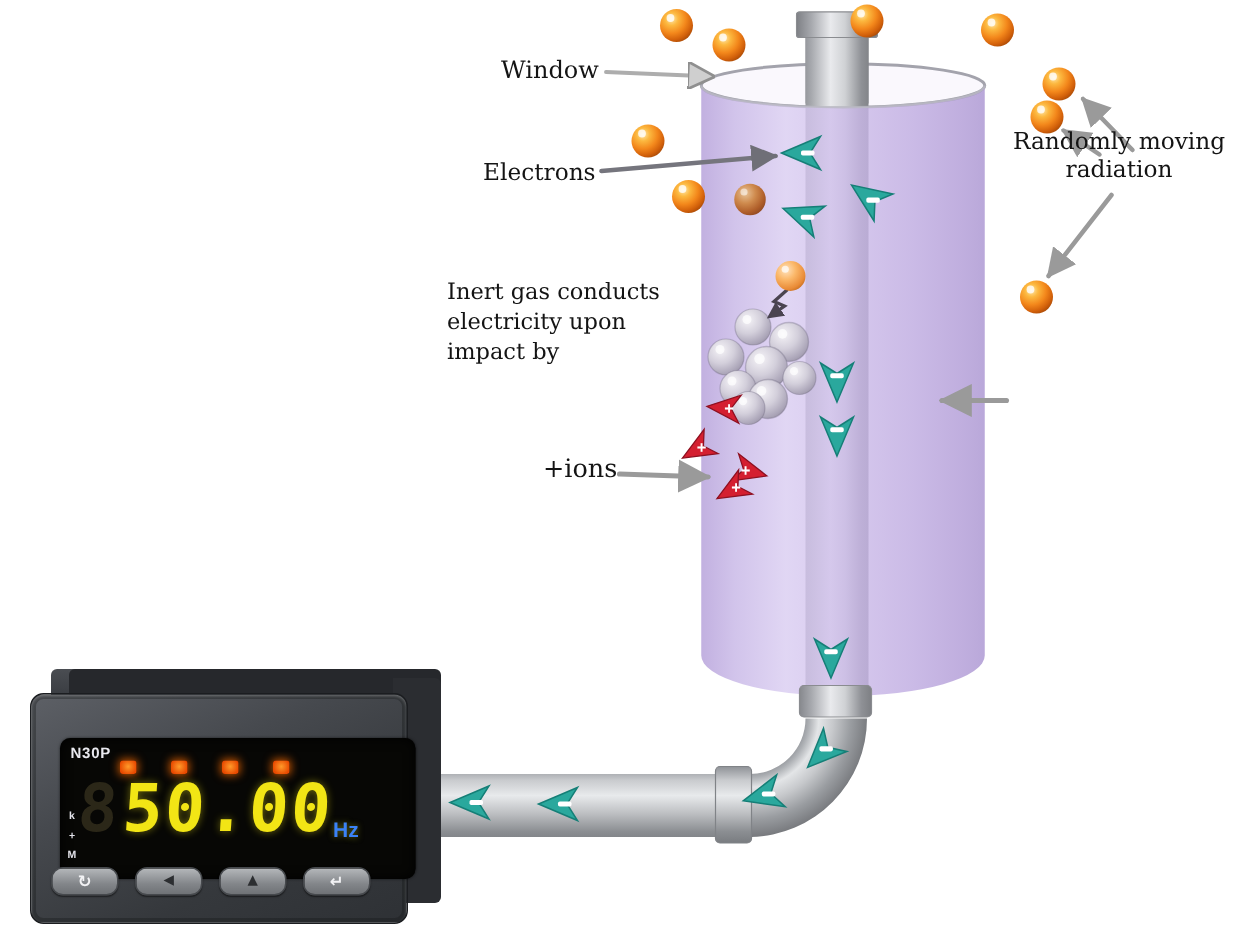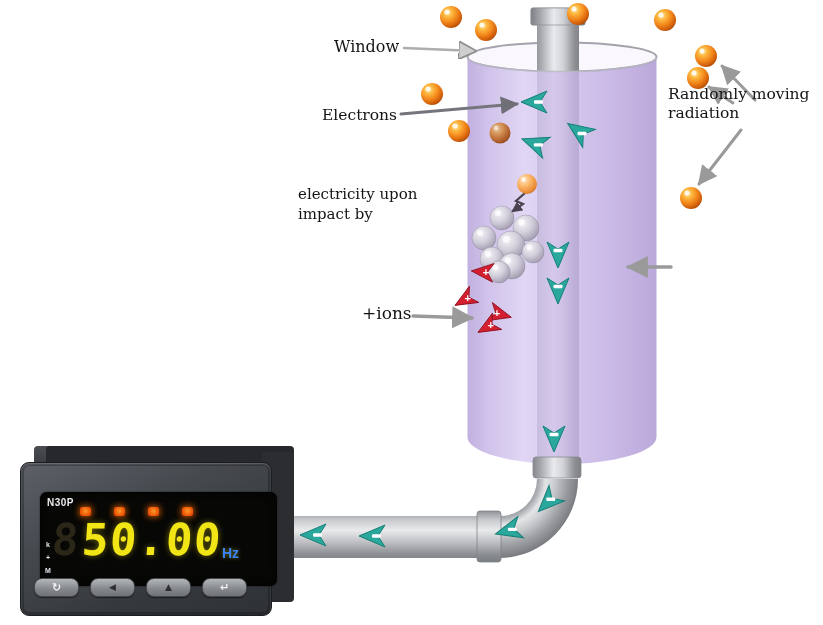--- a/index.html
+++ b/index.html
@@ -6,21 +6,21 @@
   body{width:823px;height:625px;background:#ffffff;position:relative;overflow:hidden;
        font-family:"DejaVu Serif", serif;color:#141414;}
   #stage{position:absolute;left:0;top:0;width:823px;height:625px;}
   svg#diagram-svg{position:absolute;left:0;top:0;}
   .lbl{position:absolute;font-family:"DejaVu Serif",serif;color:#141414;white-space:nowrap;}
   .lbl-window{left:334px;top:37px;font-size:16px;}
   .lbl-electrons{left:322px;top:106px;font-size:15.5px;}
   .lbl-para{left:298px;top:184px;font-size:15px;line-height:20px;}
   .lbl-ions{left:362px;top:303px;font-size:17px;text-align:center;}
   .lbl-gastube{left:677px;top:257px;font-size:16px;}
-  .lbl-random{left:668px;top:85px;width:156px;font-size:15.5px;line-height:19px;text-align:left;white-space:normal;}
+  .lbl-random{left:668px;top:85px;width:156px;font-size:15.5px;line-height:19px;text-align:center;white-space:normal;}
   .lbl-meter{left:143px;top:429px;font-size:16px;margin-top:39px;}
 
   
   .meter-back{position:absolute;left:46px;top:446px;width:248px;height:153px;background:#26282c;border-radius:4px;}
   .meter-topface{position:absolute;left:34px;top:446px;width:256px;height:24px;
       background:linear-gradient(180deg,#4a4d52,#34373c);border-radius:4px 6px 0 0;}
   .meter-side{position:absolute;left:262px;top:452px;width:32px;height:150px;background:#2b2d31;border-radius:0 4px 4px 0;}
   .meter-front{position:absolute;left:20px;top:462px;width:250px;height:152px;border-radius:9px;
       background:linear-gradient(155deg,#5d6066 0%,#46494e 35%,#35383c 70%,#2e3135 100%);
       border:1px solid #1b1d20;
@@ -234,20 +234,21 @@
     <line x1="671" y1="267" x2="628" y2="267" stroke="#9a9a9a" stroke-width="3.4" marker-end="url(#mGray)"></line>
     <line x1="755" y1="100" x2="722" y2="66" stroke="#9a9a9a" stroke-width="3" marker-end="url(#mGray)"></line>
     <line x1="733" y1="103" x2="709" y2="87" stroke="#9a9a9a" stroke-width="3" marker-end="url(#mGray)"></line>
     <line x1="741" y1="130" x2="699" y2="184" stroke="#9a9a9a" stroke-width="3" marker-end="url(#mGray)"></line>
   </g>
 </svg>
 
 <div class="lbl lbl-window">Window</div>
 <div class="lbl lbl-electrons">Electrons</div>
 <div class="lbl lbl-para">
+  <div>Inert gas conducts</div>
   <div>electricity upon</div>
   <div>impact by</div>
 </div>
 <div class="lbl lbl-ions">+ions</div>
 <div class="lbl lbl-random">
   <div>Randomly moving</div>
   <div>radiation</div>
 </div>
 <div class="lbl lbl-meter">Meter</div>
 

